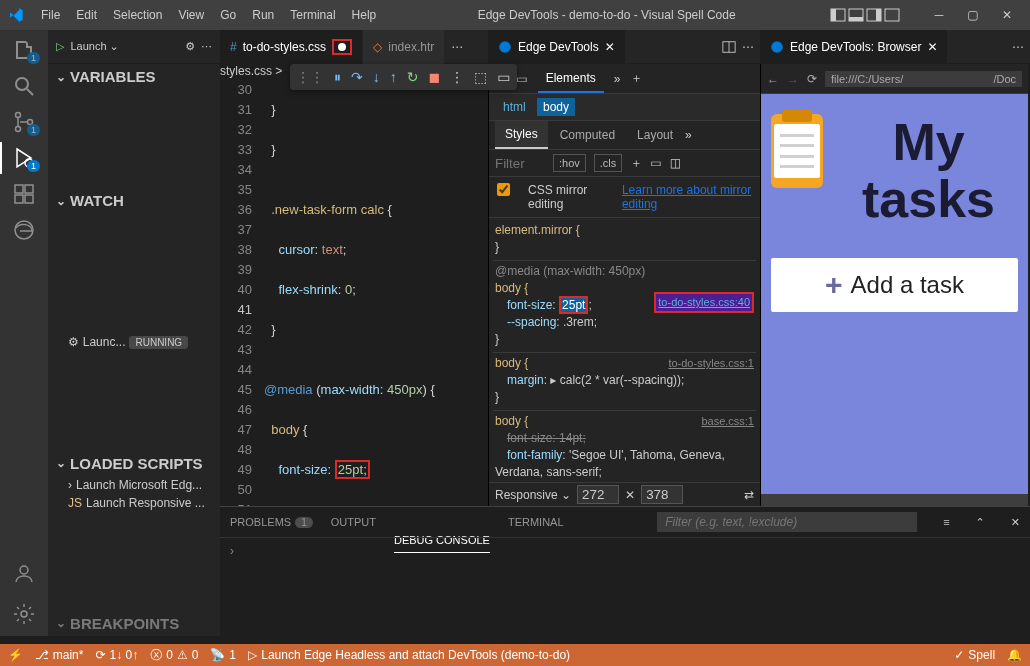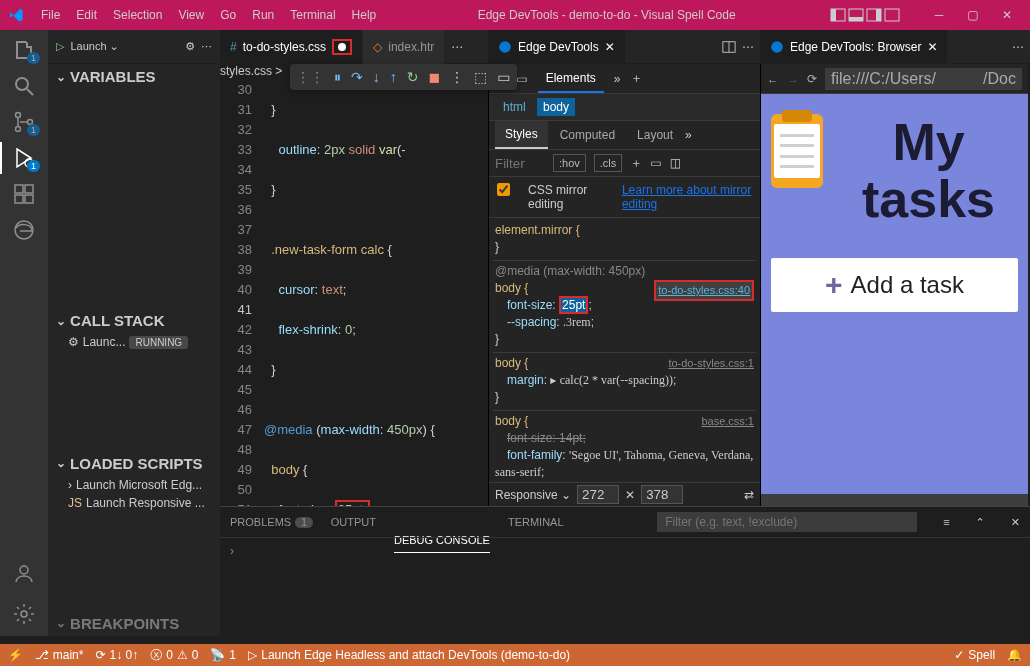--- a/index.html
+++ b/index.html
@@ -1,19 +1,19 @@
 <!DOCTYPE html>
 <html><head>
 <meta charset="utf-8">
 <style>
 * { margin: 0; padding: 0; box-sizing: border-box; font-family: "Segoe UI", sans-serif; }
 body { background: #1e1e1e; color: #ccc; font-size: 12px; width: 1030px; height: 666px; overflow: hidden; position: relative; }
 
 
-.titlebar { height: 30px; background: #be185d; display: flex; align-items: center; padding: 0 8px; color: #ccc; }
+.titlebar { height: 30px; background: #404040; display: flex; align-items: center; padding: 0 8px; color: #ccc; }
 .titlebar .logo { width: 16px; height: 16px; margin-right: 10px; }
 .titlebar .menu { display: flex; gap: 2px; }
 .titlebar .menu span { padding: 4px 7px; cursor: pointer; }
 .titlebar .title { flex: 1; text-align: center; font-size: 12px; color: #ccc; }
 .titlebar .winctl { display: flex; gap: 4px; align-items: center; }
 .titlebar .winctl .layout { display: flex; gap: 2px; margin-right: 20px; }
 .titlebar .winctl svg, .titlebar .winctl .ly { width: 16px; height: 16px; }
 .titlebar .winctl .wc { width: 30px; text-align: center; }
 
 
@@ -84,49 +84,49 @@
 .dt-subtabs .st.active { background:#333; color:#fff; border-bottom: 2px solid #ccc;}
 .dt-filter { display:flex; align-items:center; padding: 4px 6px; gap:8px; border-bottom:1px solid #3a3a3a;}
 .dt-filter input { background:transparent; border:none; color:#aaa; width: 50px; outline:none;}
 .dt-filter .btn { padding: 2px 5px; color:#bbb; border: 1px solid #555; font-size: 11px;}
 .dt-mirror { padding: 6px 8px; display:flex; align-items:flex-start; gap:18px; border-bottom:1px solid #3a3a3a;}
 .dt-mirror input[type=checkbox] { accent-color: #f29900; }
 .dt-mirror .lnk { color:#1a73e8; text-decoration: underline; }
 .dt-styles { flex:1; overflow:hidden; font-family: Consolas, monospace; font-size: 12px; line-height: 17px; padding: 2px 4px;}
 .dt-styles .rule { border-bottom: 1px solid #3a3a3a; padding: 2px 2px 4px 2px; position:relative;}
 .dt-styles .srclink { color:#888; text-decoration:underline; float:right; font-size:11px;}
-.dt-styles .srclink.hl { border:2px solid #d92b2b; color: #5db0d7; text-decoration: underline; background:#404040; padding: 0px 2px;}
+.dt-styles .srclink.hl { border:2px solid #d92b2b; color: #5db0d7; text-decoration: underline; background:#4c1d95; padding: 0px 2px; margin-top: 12px;}
 .dt-styles .sel2 { color:#d7ba7d;}
 .dt-styles .prop2 { color:#9cdcfe; margin-left: 12px; display:inline-block;}
-.dt-styles .val2 { color:#ccc;font-family:Liberation Serif, serif;}
+.dt-styles .val2 { color:#ccc;}
 .dt-styles .strike { text-decoration: line-through; color: #888;}
 .val-hl { background:#0e639c; color:#fff; border: 2px solid #d92b2b; padding: 0 1px;}
 .dt-dev-bar { height: 24px; border-top: 1px solid #3a3a3a; display:flex; align-items:center; padding: 0 6px; gap:6px; font-size: 12px;}
 .dt-dev-bar input { background:#333; border:1px solid #555; color:#ccc; width: 42px; padding: 1px 4px;}
 
 
 .browser { width: 268px; background: #252526; border-left:1px solid #000; display:flex; flex-direction:column;}
 .br-bar { height: 30px; display:flex; align-items:center; gap:8px; padding:0 6px; border-bottom:1px solid #3a3a3a; color:#aaa;}
-.br-bar .url { flex:1; background:#3c3c3c; padding:2px 6px; font-size:16px; white-space:nowrap; overflow:hidden;}
+.br-bar .url { flex:1; background:#3c3c3c; padding:2px 6px; font-size:11px; white-space:nowrap; overflow:hidden;}
 .br-page { flex:1; background:#7a85dc; display:flex; flex-direction:column; align-items:center; padding: 20px 10px; gap: 10px; overflow:hidden;}
 .br-page h1 { color:#1b1b33; font-size: 52px; font-weight:700; text-align:center; line-height:1.1;}
 .br-add { background:#fff; color:#222; padding: 10px 14px; font-size: 24px; display:flex; align-items:center; gap:8px; border-radius:2px; margin-top:20px; width: 100%; justify-content:center;}
 .br-add .plus { color:#6a6a9f; font-size: 30px; font-weight:bold;}
 .clipboard { width: 64px; height: 74px; background: #f5a623; border-radius: 6px; position: relative; display:flex; align-items:center; justify-content:center;}
 .clipboard::before { content:""; width: 30px; height: 12px; background: #d48806; border-radius: 3px; position:absolute; top:-4px;}
 .clipboard .paper { width: 46px; height: 54px; background:#fff; border-radius:2px; display:flex; flex-direction:column; justify-content:space-around; padding: 6px;}
 .clipboard .paper div { height:3px; background:#d0d0d0;}
 
 
 .panel { height: 130px; background: #1e1e1e; border-top: 1px solid #414141; display:flex; flex-direction:column;}
 .panel-tabs { height: 30px; display:flex; align-items:center; padding: 0 10px; gap: 18px; font-size: 11px; color:#969696;}
 .panel-tabs .pt { padding: 6px 0;}
 .panel-tabs .pt.active { color:#fff; border-bottom:1px solid #fff;margin-top:36px;}
 .panel-tabs .probbadge { background:#4d4d4d; border-radius:8px; padding: 0 6px; font-size:10px; margin-left:4px;}
-.panel-tabs .filter { margin-left:auto; background:#3c3c3c; border:none; color:#aaa; padding:3px 8px; width:260px; font-size:12px;}
+.panel-tabs .filter { margin-left:auto; background:#3c3c3c; border:none; color:#aaa; padding:3px 8px; width:260px; font-size:12px;font-style:italic;}
 .panel-tabs .picon { margin-left:8px; color:#ccc;}
 
 
 .statusbar { height: 22px; background: #cc6633; color:#fff; display:flex; align-items:center; font-size:12px; padding: 0 8px; gap: 12px; position:absolute; bottom:0; left:0; right:0;}
 .statusbar .sb-item { display:flex; align-items:center; gap:4px;}
 .statusbar .right { margin-left:auto; display:flex; gap:12px;}
 
 svg { display: block; }
 </style>
 </head>
@@ -234,22 +234,22 @@
 
   <div class="sidebar">
     <div class="run-head">
       <span class="play">▷</span>
       <span><span>Launch</span> ⌄</span>
       <span style="margin-left:auto" class="cfg">⚙</span>
       <span class="cfg">⋯</span>
     </div>
     <div class="section">VARIABLES</div>
     <div class="flex1" style="min-height:80px"></div>
+    <div class="section">WATCH</div>
     <div class="flex1" style="min-height:120px"></div>
-    <div class="section">CALL STACK</div>
     <div class="item">
       <span>⚙</span>
       <span>Launc...</span>
       <span class="pill">RUNNING</span>
     </div>
     <div class="flex1" style="min-height:70px"></div>
     <div class="section">LOADED SCRIPTS</div>
     <div class="item">› <span>Launch Microsoft Edg...</span></div>
     <div class="item">
         <span style="color:#e2c08d">JS</span> 
@@ -332,21 +332,20 @@
               <div>45</div>
               <div>46</div>
               <div>47</div>
               <div>48</div>
               <div>49</div>
               <div>50</div>
               <div>51</div>
           </div>
           <div class="code">
 <div>  <span class="pn">}</span></div>
-<div><span class="prop">    outline</span>: <span class="num">2px</span> <span class="val">solid</span> <span class="fn">var</span>(-</div>
 <div>  <span class="pn">}</span></div>
 <div></div>
 <div>  <span class="sel">.new-task-form calc</span> <span class="pn">{</span></div>
 <div>    <span class="prop">cursor</span>: <span class="val">text</span>;</div>
 <div>    <span class="prop">flex-shrink</span>: <span class="num">0</span>;</div>
 <div>  <span class="pn">}</span></div>
 <div></div>
 <div><span class="kw">@media</span> (<span class="prop">max-width</span>: <span class="num">450px</span>) <span class="pn">{</span></div>
 <div>  <span class="sel">body</span> <span class="pn">{</span></div>
 <div>    <span class="prop">font-size</span>: <span class="red-box"><span class="num">25pt</span>;</span></div>

